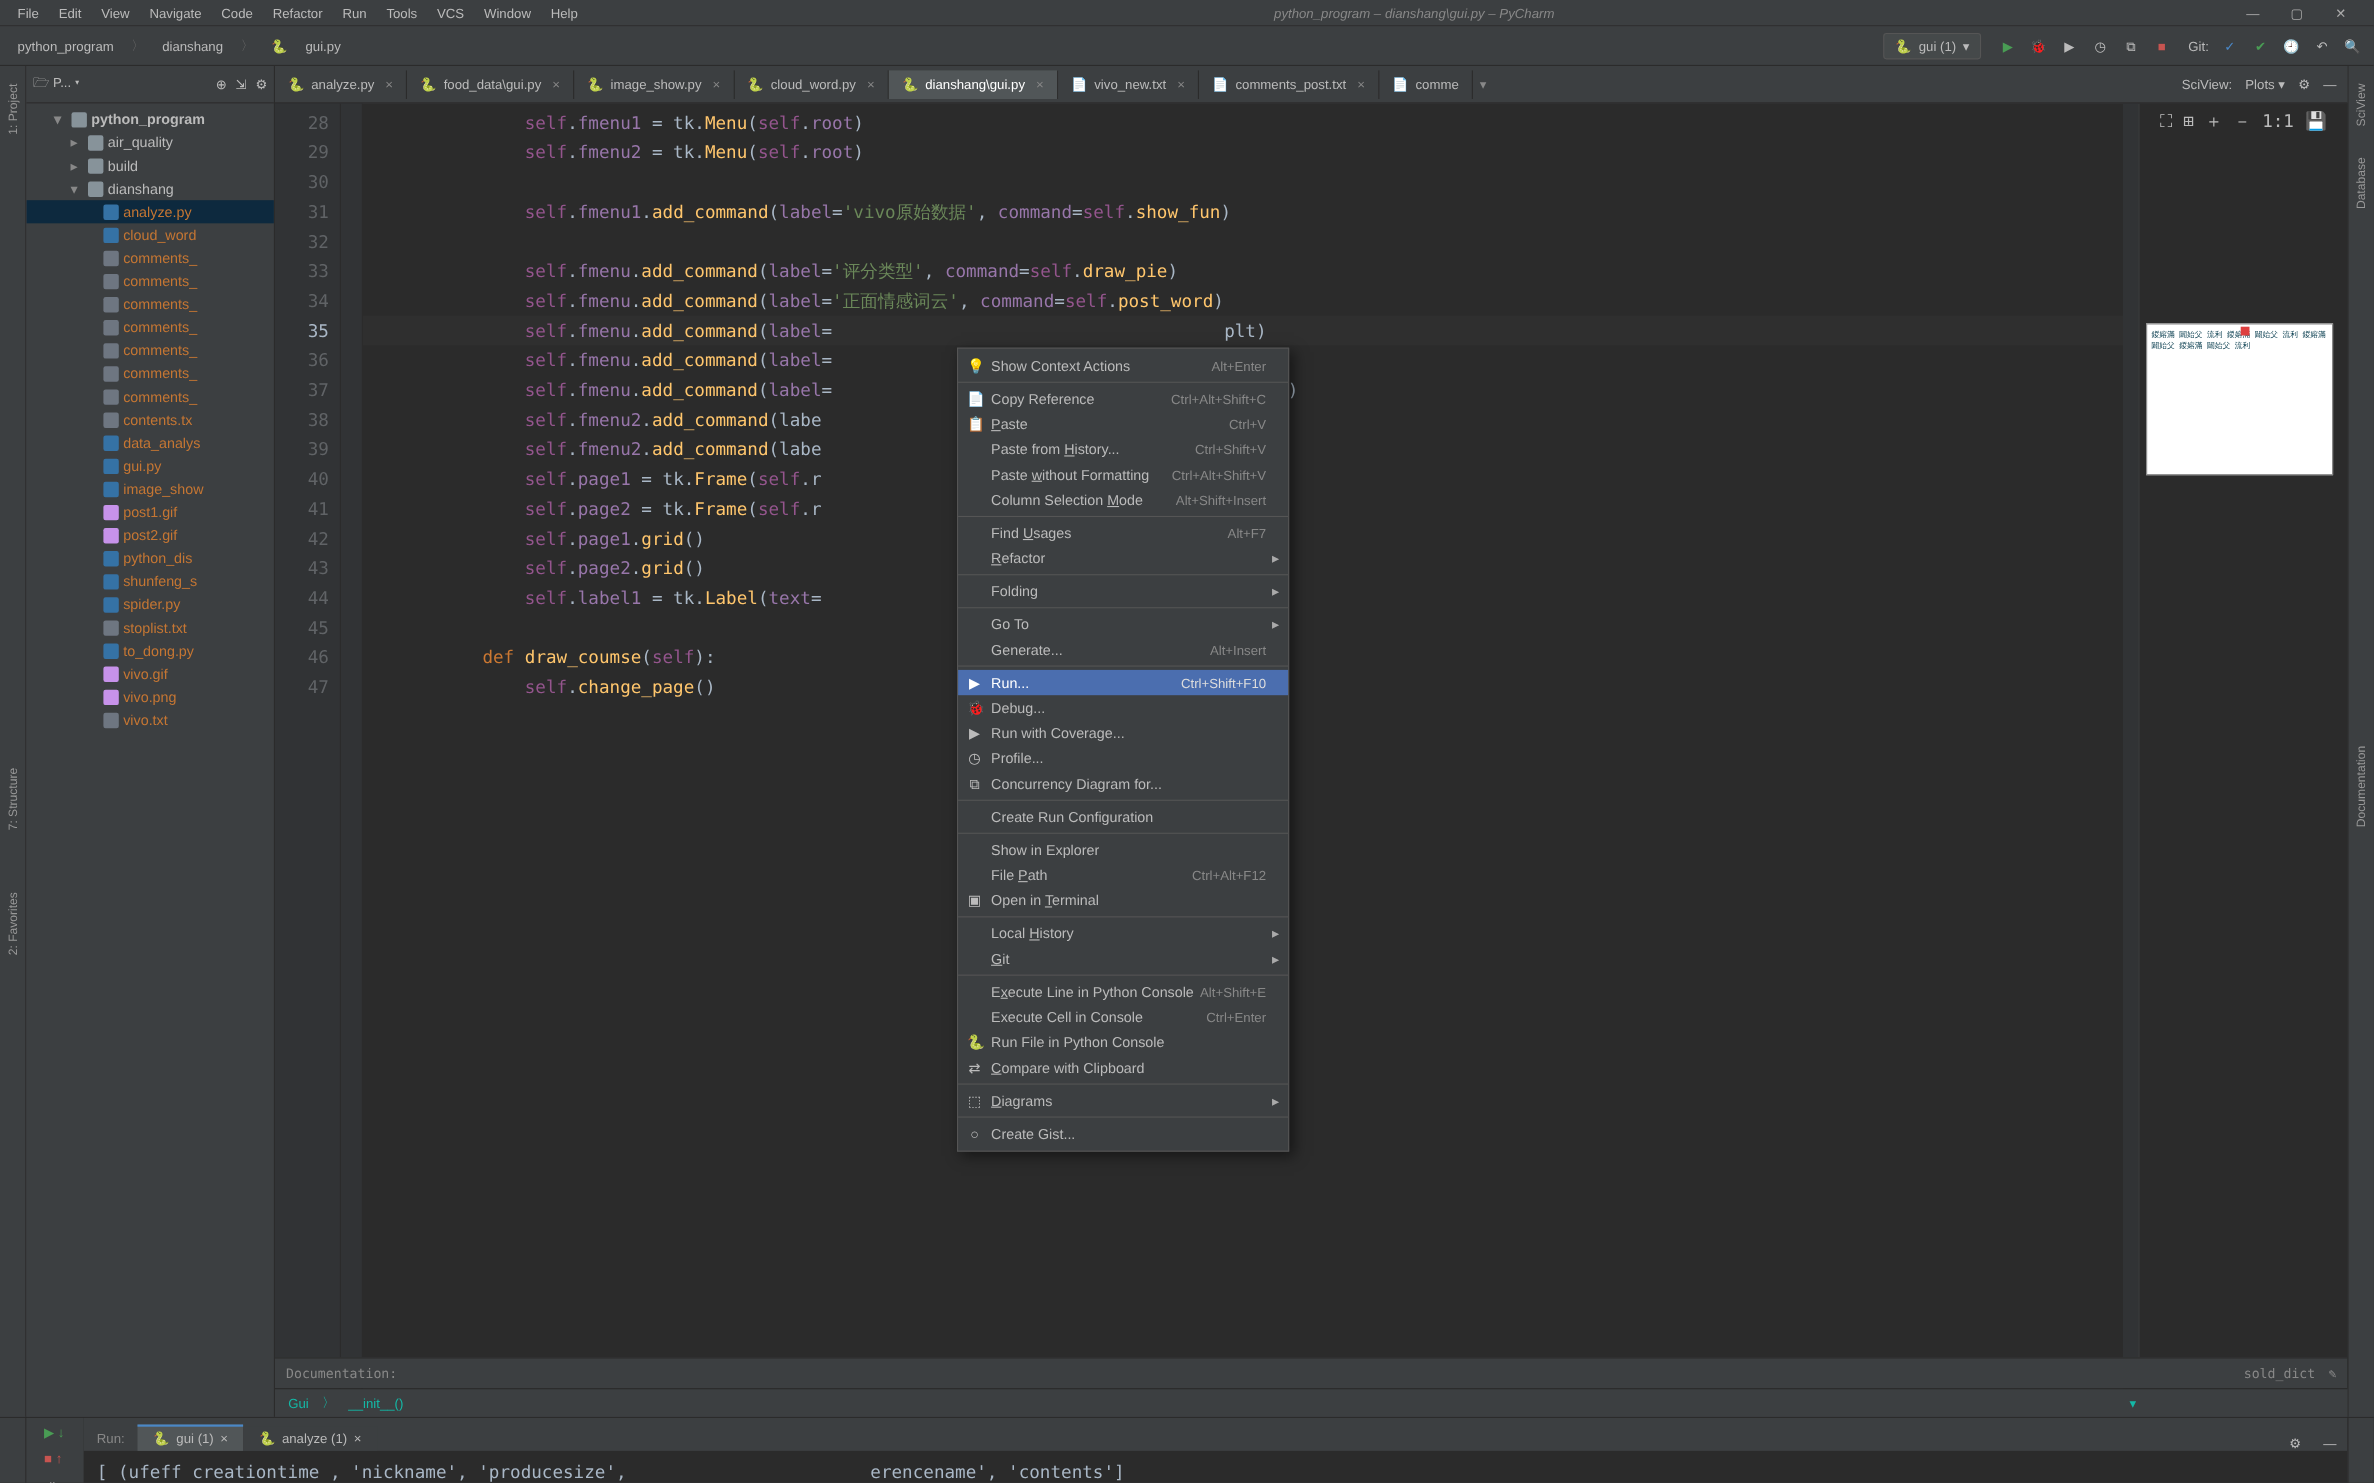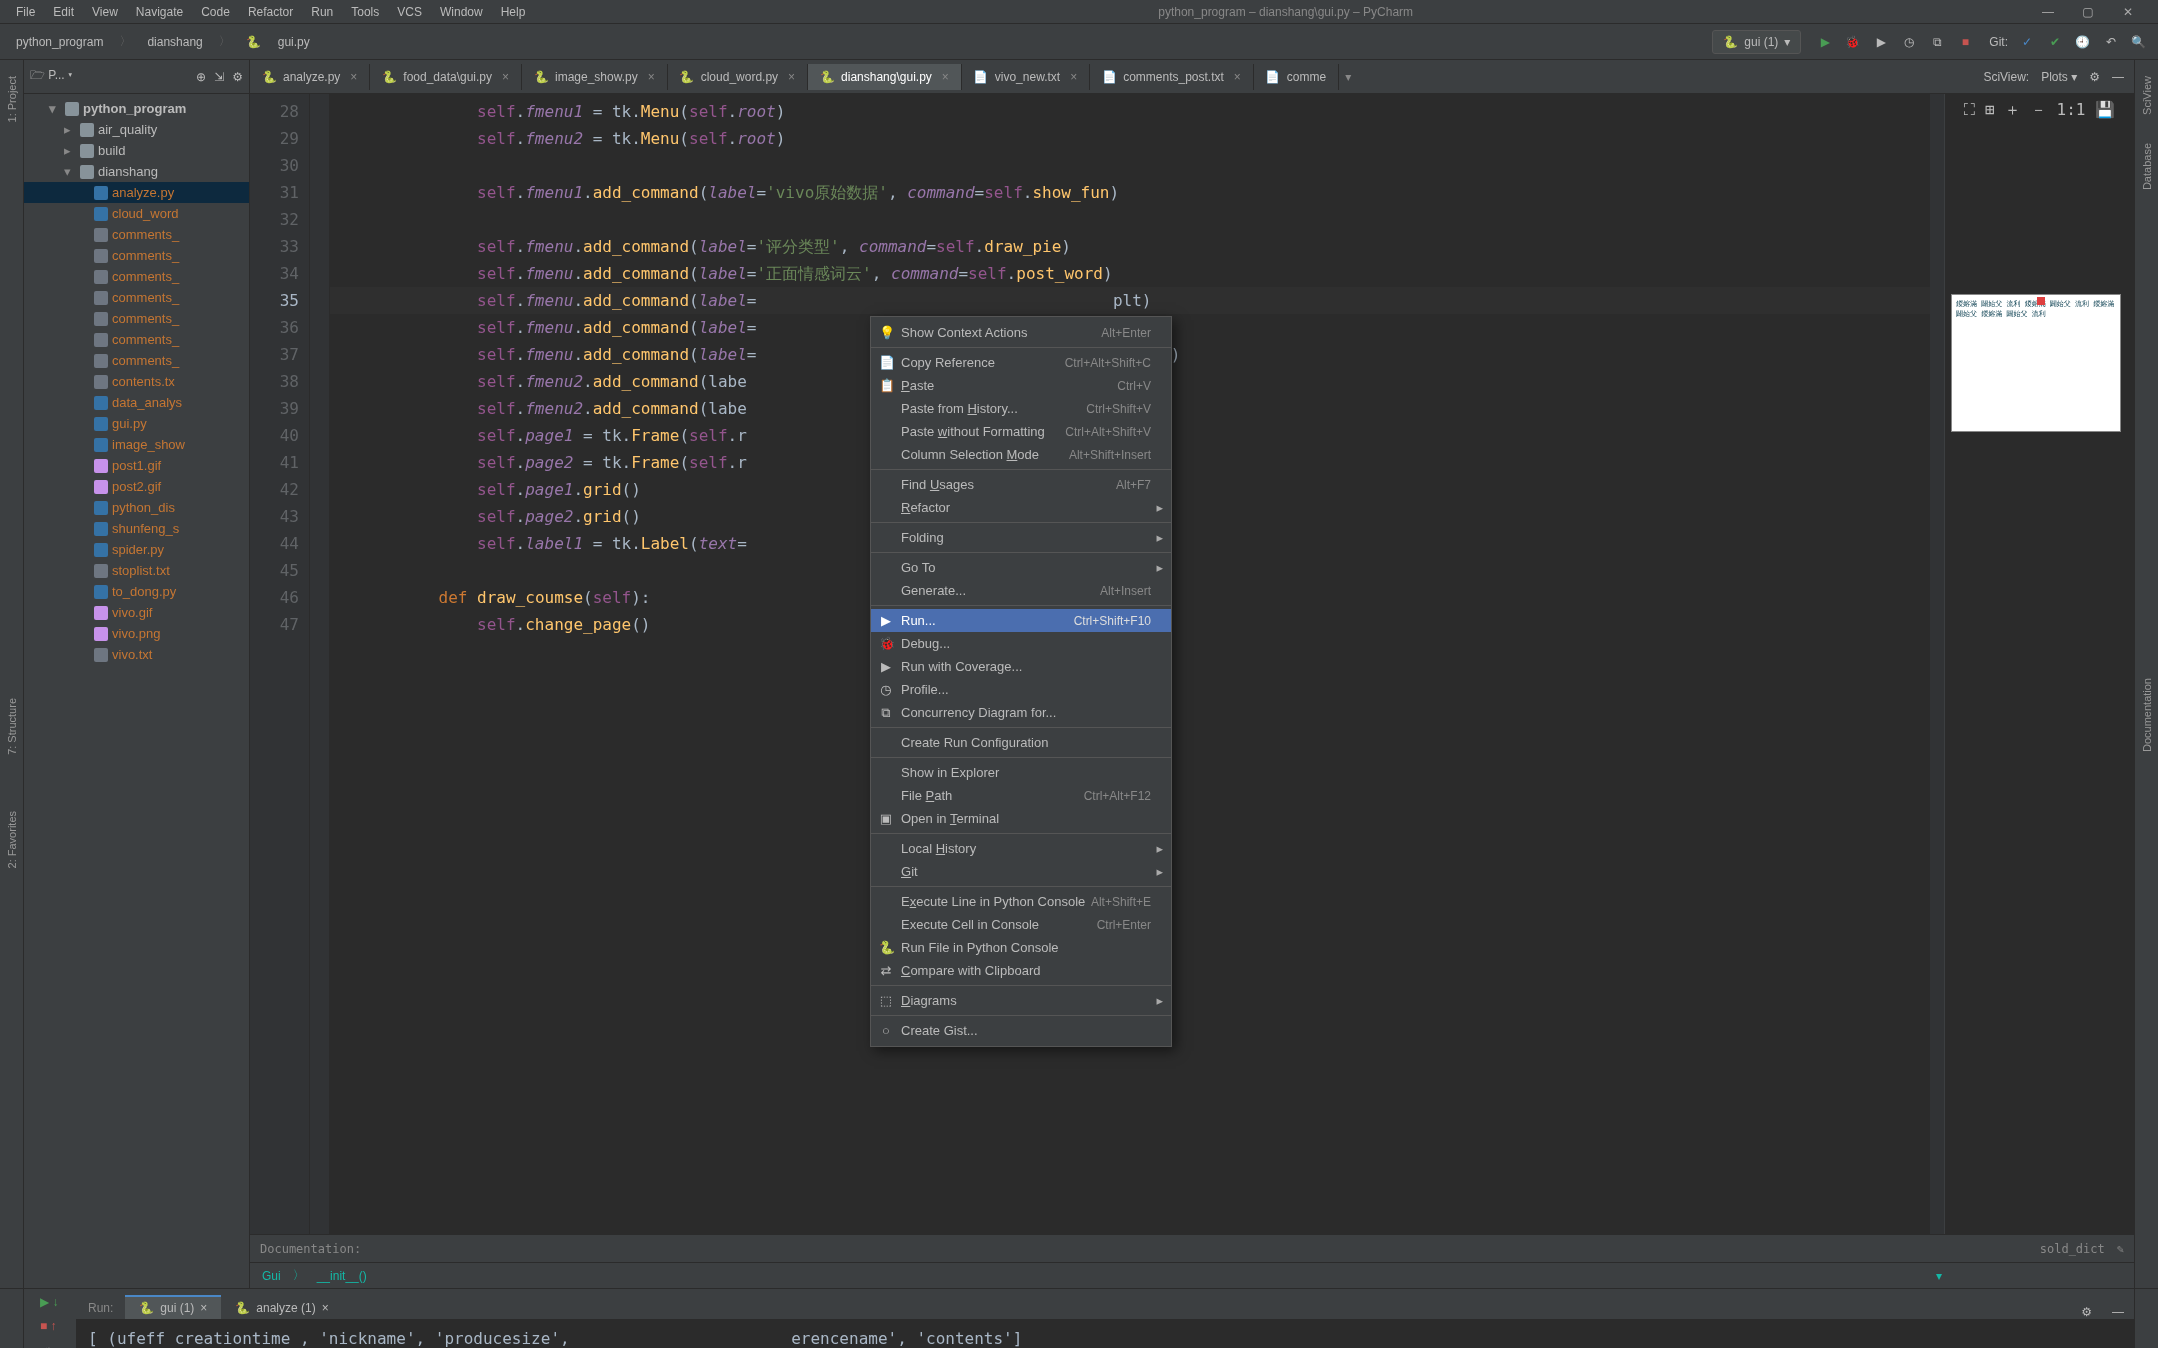--- a/index.html
+++ b/index.html
@@ -1,21 +1,21 @@
 <!DOCTYPE html>
 <html><head>
 <meta charset="utf-8">
 <style>
 * { margin: 0; padding: 0; box-sizing: border-box; }
 body { font-family: "Segoe UI", Arial, sans-serif; font-size: 12px; background: #3c3f41; color: #bbbbbb; overflow: hidden; width: 2158px; height: 1348px; }
 
 .title-bar { height: 24px; background: #3c3f41; display: flex; align-items: center; border-bottom: 1px solid #2b2b2b; }
 .menu-bar { display: flex; gap: 2px; padding-left: 8px; }
 .menu-item { padding: 2px 8px; cursor: pointer; }
-.window-title { flex: 1; text-align: center; color: #888; }
+.window-title { flex: 1; text-align: center; color: #888; font-style: italic; }
 .window-controls { display: flex; gap: 20px; padding-right: 20px; }
 .win-btn { width: 20px; height: 20px; display: flex; align-items: center; justify-content: center; color: #aaa; cursor: pointer; }
 
 .nav-bar { height: 36px; background: #3c3f41; display: flex; align-items: center; padding: 0 10px; border-bottom: 1px solid #2b2b2b; }
 .breadcrumb { display: flex; align-items: center; gap: 4px; }
 .breadcrumb span { padding: 2px 6px; }
 .breadcrumb .sep { color: #666; }
 .nav-spacer { flex: 1; }
 .run-config { display: flex; align-items: center; gap: 6px; background: #45494a; padding: 4px 10px; border: 1px solid #555; border-radius: 3px; }
 .tool-icons { display: flex; gap: 10px; margin-left: 15px; align-items: center; }
@@ -51,21 +51,21 @@
 
 .editor-body { flex: 1; display: flex; background: #2b2b2b; font-family: "Consolas", monospace; font-size: 16px; position: relative; overflow: hidden; }
 .gutter { width: 60px; background: #313335; color: #606366; text-align: right; padding: 4px 10px 4px 0; line-height: 27px; border-right: 1px solid #2b2b2b; }
 .gutter .curline { color: #a9b7c6; }
 .gutter-anno { width: 20px; background: #313335; border-right: 1px solid #2b2b2b; }
 .code { flex: 1; padding: 4px 0; line-height: 27px; white-space: pre; color: #a9b7c6; overflow: hidden; }
 .kw { color: #cc7832; }
 .self { color: #94558d; }
 .fn { color: #ffc66d; }
 .str { color: #6a8759; }
-.attr { color: #9876aa; font-style: italic; }
+.attr { color: #9876aa; }
 .code-line { padding-left: 70px; height: 27px; }
 .code-line.curline { background: rgba(50,50,50,0.6); }
 .marker-strip { width: 14px; background: #313335; }
 
 .minimap { width: 190px; background: #2b2b2b; border-left: 1px solid #3c3f41; position: relative; }
 .preview-img { position: absolute; top: 200px; left: 6px; width: 170px; height: 138px; background: #fff; border: 1px solid #888; font-size: 7px; overflow: hidden; color: #145; padding: 4px; }
 .preview-red { position: absolute; top: 2px; left: 85px; width: 8px; height: 8px; background: #de3f3f; }
 
 .breadcrumb-bar { height: 26px; background: #3c3f41; border-top: 1px solid #2b2b2b; display: flex; align-items: center; padding: 0 12px; gap: 12px; color: #14b8a6; font-size: 12px; }
 

